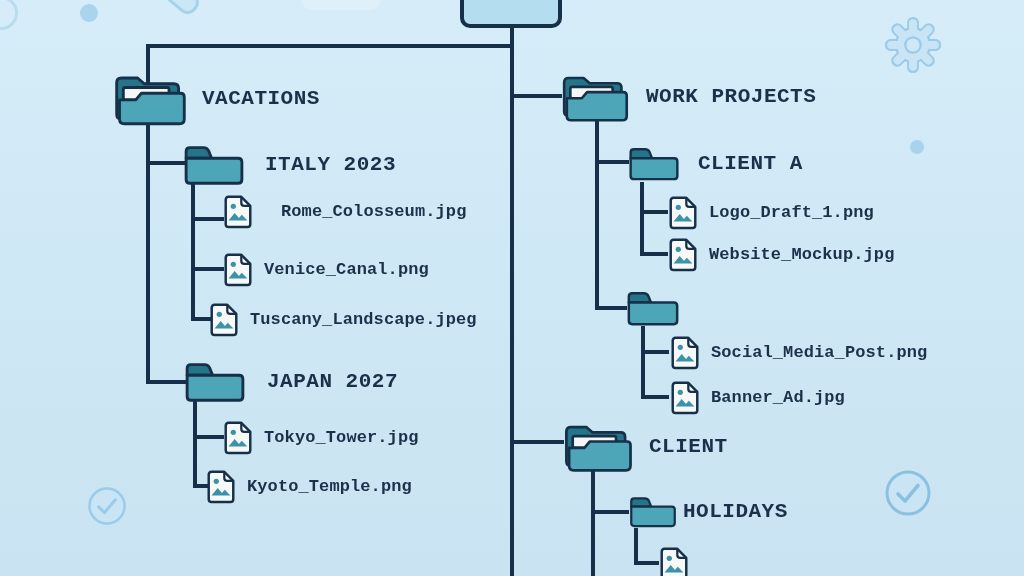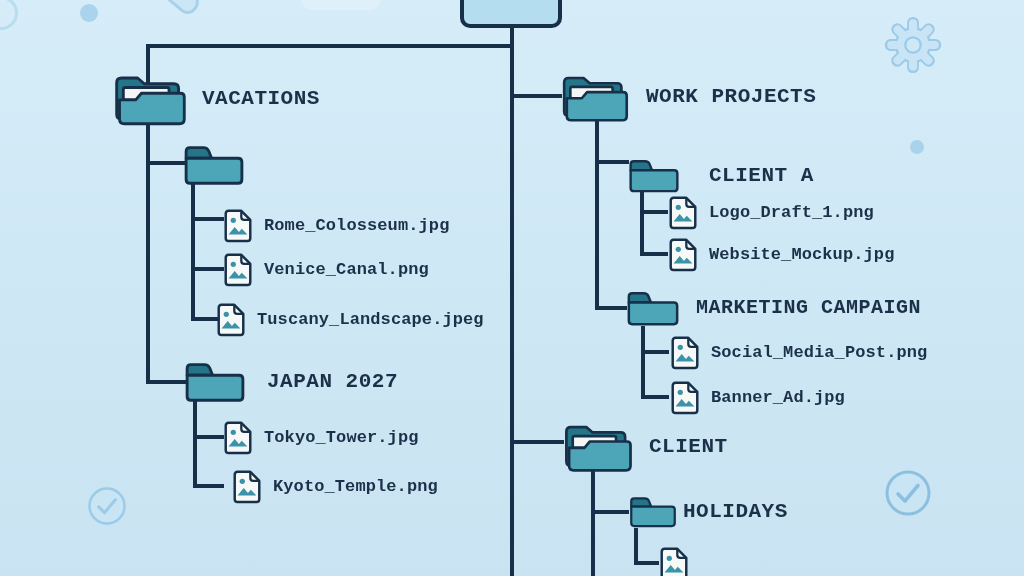--- a/index.html
+++ b/index.html
@@ -140,68 +140,69 @@
     <svg class="icon" width="80" height="60" viewBox="0 0 84 62">
         <use href="#sym-folder-open"></use>
       </svg>
     <span class="flabel">VACATIONS</span>
   </div>
 
   <div class="node" style="left:179px;top:139px;gap:16px">
     <svg class="icon" width="70" height="50" viewBox="0 0 72 52">
         <use href="#sym-folder-closed"></use>
       </svg>
-  </div>
-
-  <div class="node" style="left:221px;top:206px;gap:9px">
+    <span class="flabel">ITALY 2023</span>
+  </div>
+
+  <div class="node" style="left:221px;top:192px;gap:26px">
     <svg class="icon" width="34" height="38" viewBox="0 0 36 40">
         <use href="#sym-file-image"></use>
       </svg>
     <span class="filelabel">Rome_Colosseum.jpg</span>
   </div>
   <div class="node" style="left:221px;top:250px;gap:9px">
     <svg class="icon" width="34" height="38" viewBox="0 0 36 40">
         <use href="#sym-file-image"></use>
       </svg>
     <span class="filelabel">Venice_Canal.png</span>
   </div>
-  <div class="node" style="left:214px;top:300px;gap:9px">
+  <div class="node" style="left:207px;top:300px;gap:9px">
     <svg class="icon" width="34" height="38" viewBox="0 0 36 40">
         <use href="#sym-file-image"></use>
       </svg>
     <span class="filelabel">Tuscany_Landscape.jpeg</span>
   </div>
 
   <div class="node" style="left:179px;top:356px;gap:16px">
     <svg class="icon" width="72" height="50" viewBox="0 0 72 52">
         <use href="#sym-folder-closed"></use>
       </svg>
     <span class="flabel">JAPAN 2027</span>
   </div>
   <div class="node" style="left:221px;top:418px;gap:9px">
     <svg class="icon" width="34" height="38" viewBox="0 0 36 40">
         <use href="#sym-file-image"></use>
       </svg>
     <span class="filelabel">Tokyo_Tower.jpg</span>
   </div>
-  <div class="node" style="left:230px;top:467px;gap:9px">
+  <div class="node" style="left:204px;top:467px;gap:9px">
     <svg class="icon" width="34" height="38" viewBox="0 0 36 40">
         <use href="#sym-file-image"></use>
       </svg>
     <span class="filelabel">Kyoto_Temple.png</span>
   </div>
 
   <div class="node" style="left:558px;top:68px;gap:14px">
     <svg class="icon" width="74" height="57" viewBox="0 0 84 62">
         <use href="#sym-folder-open"></use>
       </svg>
     <span class="flabel">WORK PROJECTS</span>
   </div>
 
-  <div class="node" style="left:625px;top:152px;gap:26px">
+  <div class="node" style="left:625px;top:140px;gap:15px">
     <svg class="icon" width="58" height="46" viewBox="0 0 72 52">
         <use href="#sym-folder-closed"></use>
       </svg>
     <span class="flabel">CLIENT A</span>
   </div>
   <div class="node" style="left:666px;top:193px;gap:9px">
     <svg class="icon" width="34" height="38" viewBox="0 0 36 40">
         <use href="#sym-file-image"></use>
       </svg>
     <span class="filelabel">Logo_Draft_1.png</span>
@@ -210,21 +211,20 @@
     <svg class="icon" width="34" height="38" viewBox="0 0 36 40">
         <use href="#sym-file-image"></use>
       </svg>
     <span class="filelabel">Website_Mockup.jpg</span>
   </div>
 
   <div class="node" style="left:623px;top:284px;gap:13px">
     <svg class="icon" width="60" height="47" viewBox="0 0 72 52">
         <use href="#sym-folder-closed"></use>
       </svg>
-    <span class="flabel" style="font-size:20px">MARKETING CAMPAIGN</span>
   </div>
   <div class="node" style="left:668px;top:333px;gap:9px">
     <svg class="icon" width="34" height="38" viewBox="0 0 36 40">
         <use href="#sym-file-image"></use>
       </svg>
     <span class="filelabel">Social_Media_Post.png</span>
   </div>
   <div class="node" style="left:668px;top:378px;gap:9px">
     <svg class="icon" width="34" height="38" viewBox="0 0 36 40">
         <use href="#sym-file-image"></use>

